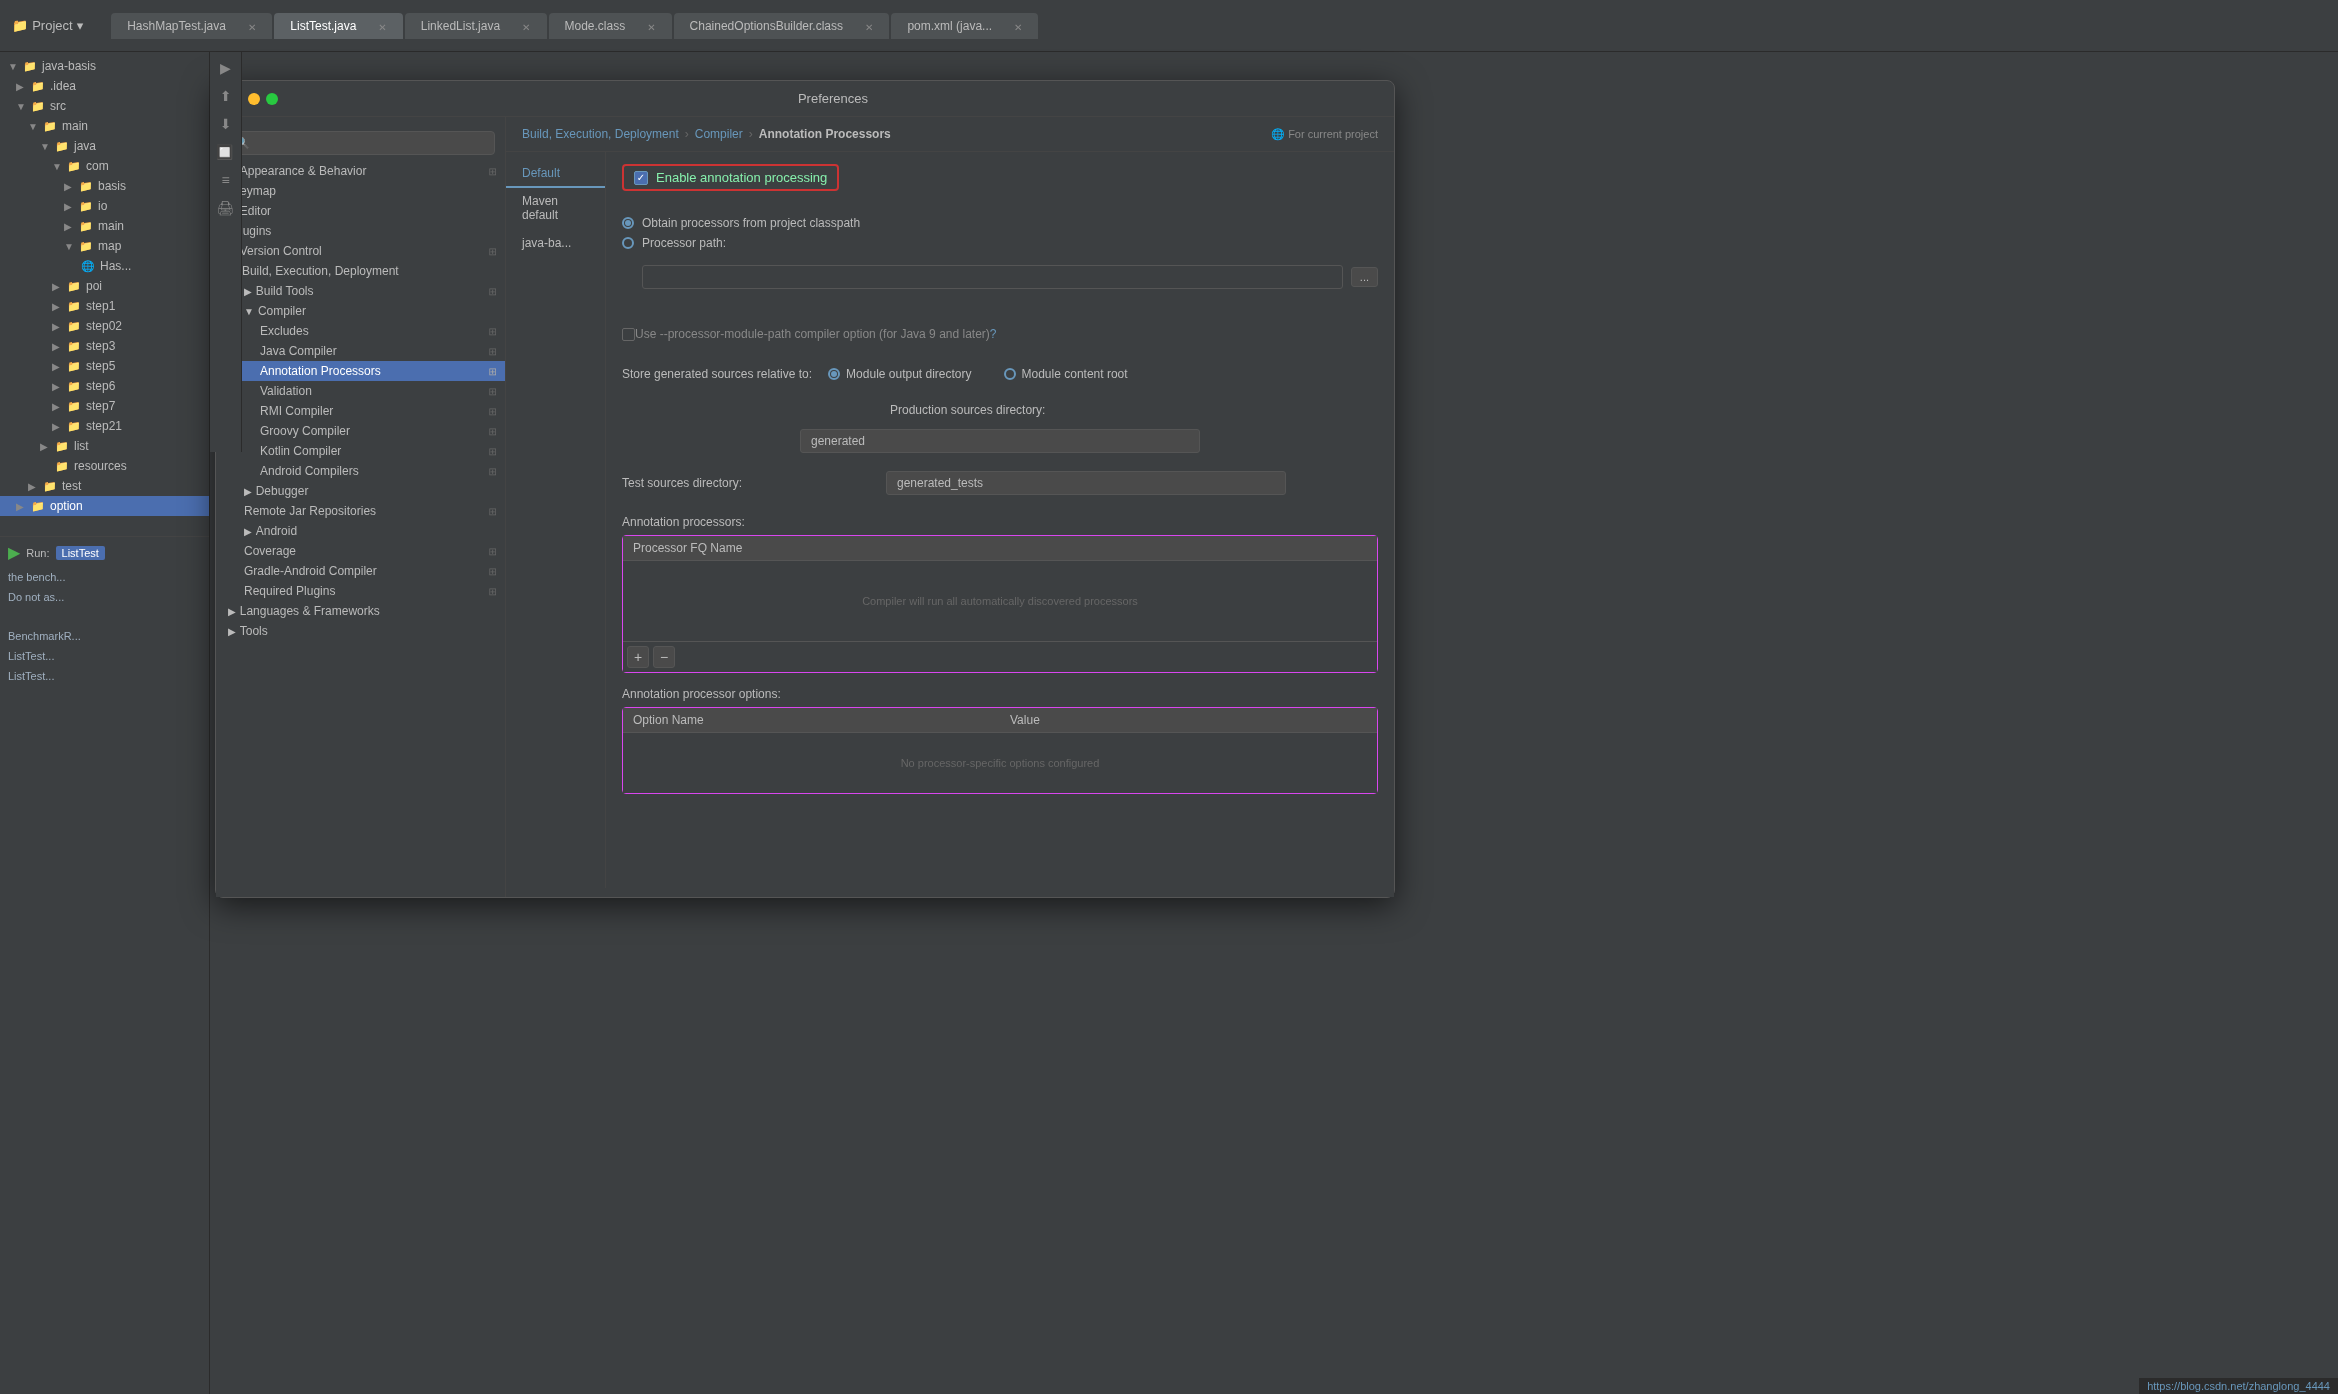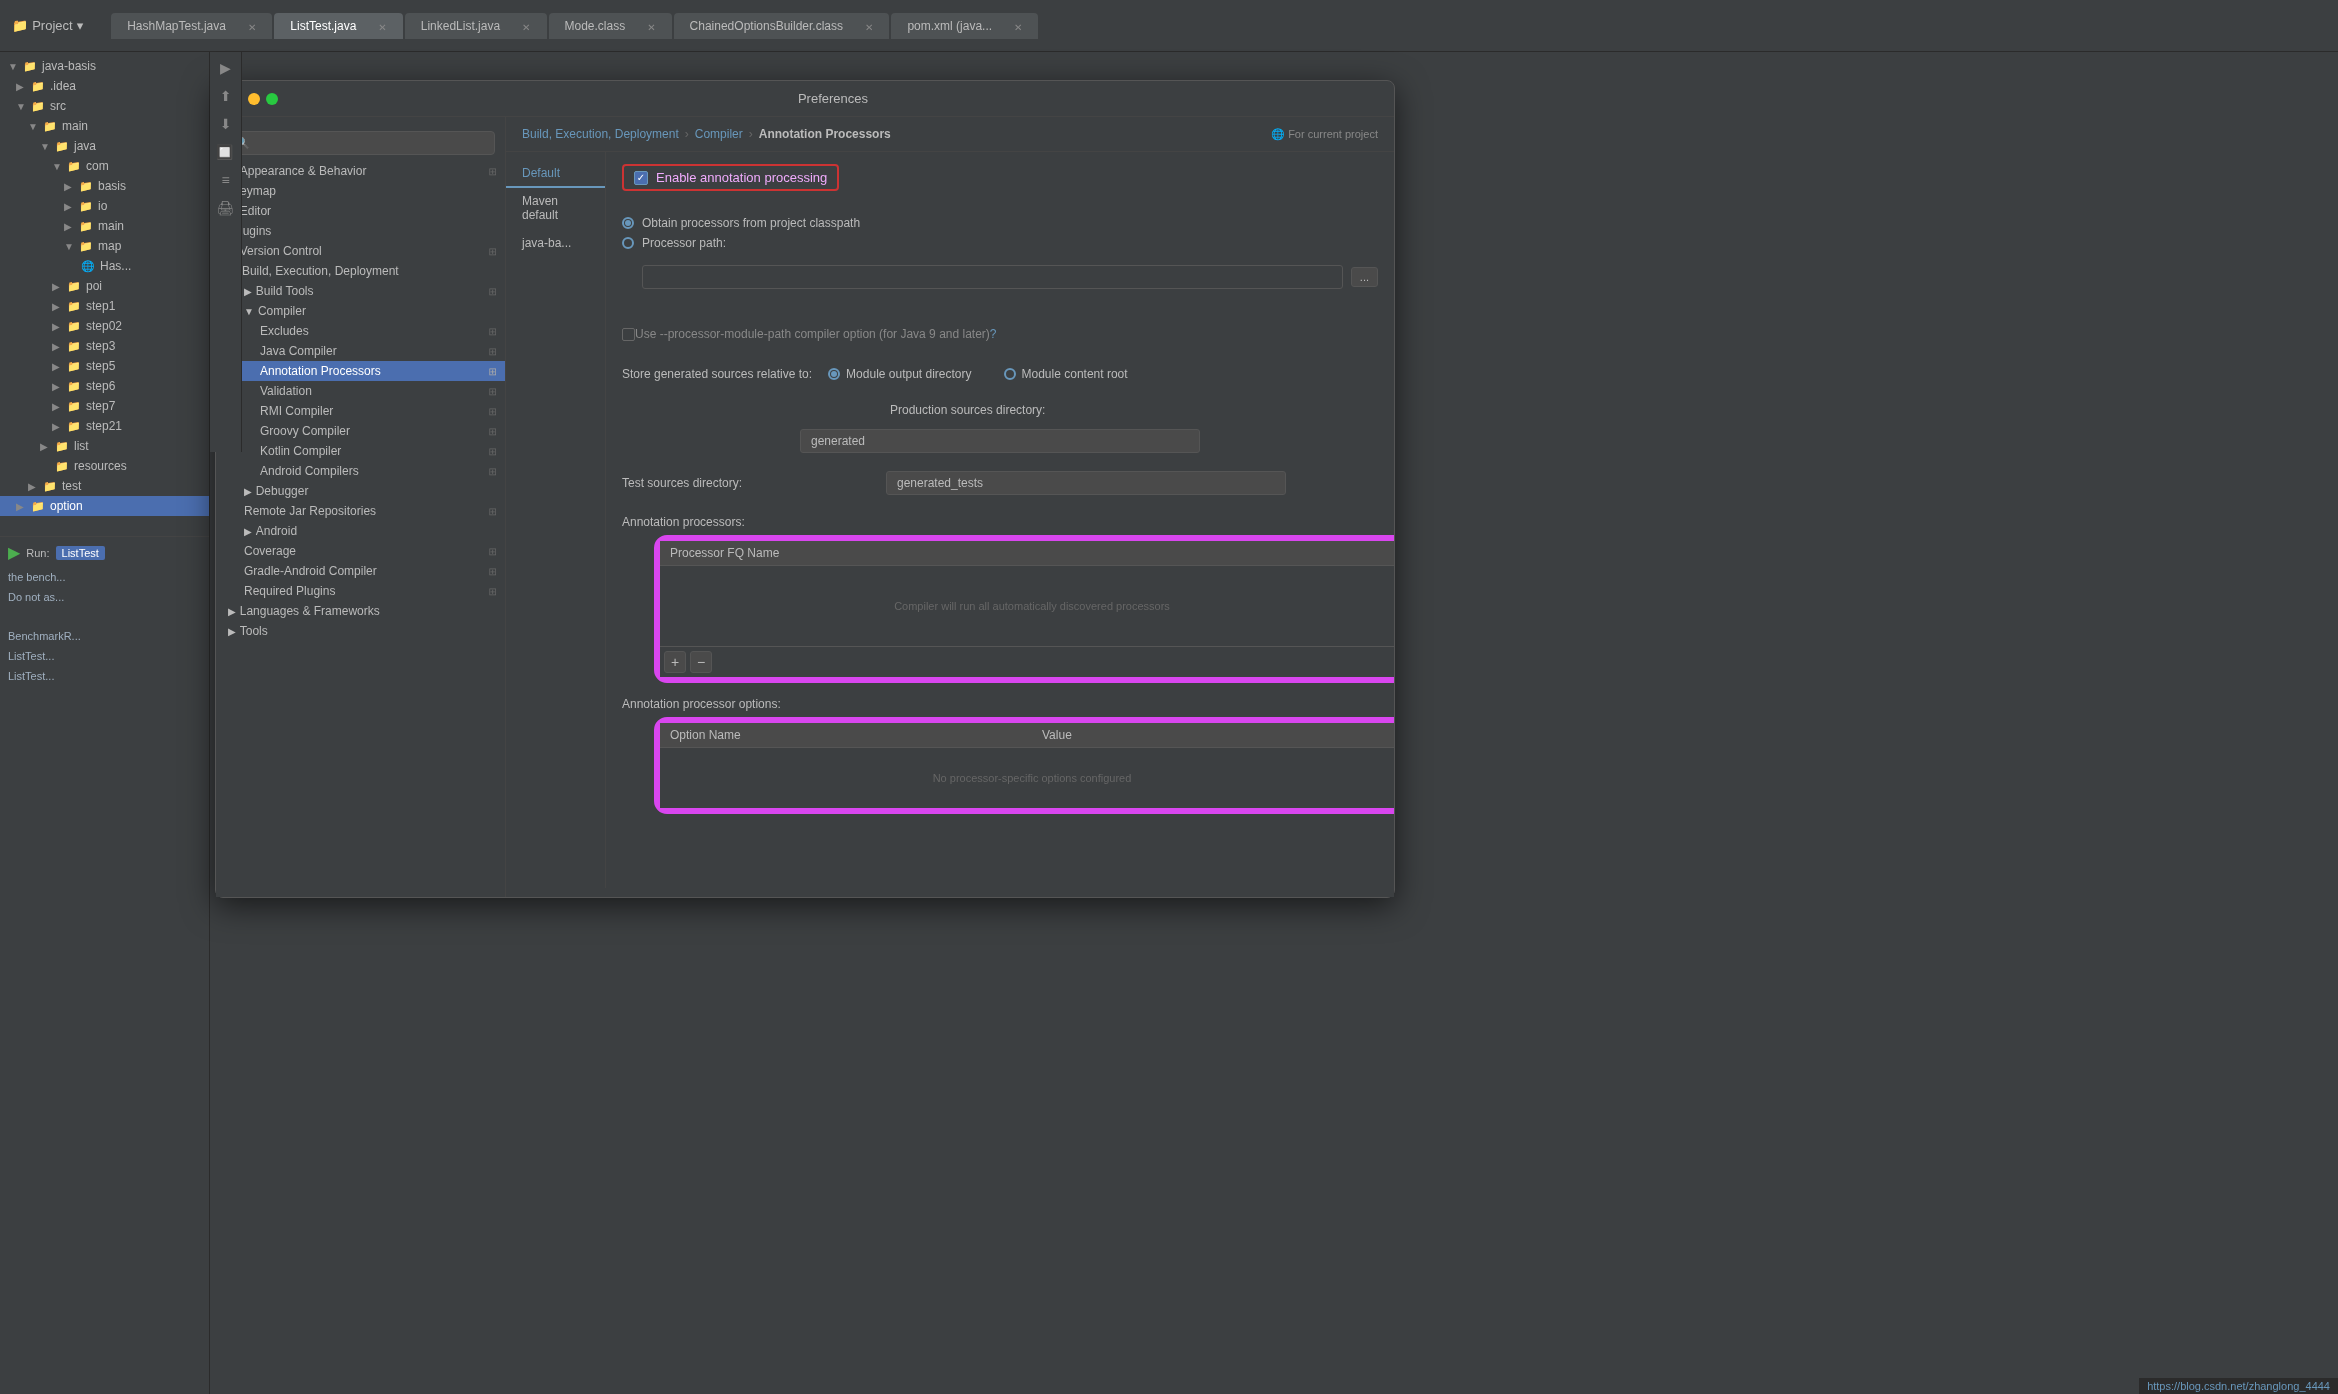--- a/index.html
+++ b/index.html
@@ -79,21 +79,21 @@
     .radio-option { display: flex; align-items: center; gap: 6px; }
 
     
     .dir-row { display: flex; align-items: center; padding: 6px 0; gap: 12px; font-size: 12px; }
     .dir-label { width: 220px; color: #bbbbbb; }
     .dir-input { width: 400px; background: #4a4a4a; border: 1px solid #555; border-radius: 3px; padding: 4px 10px; color: #bbbbbb; font-size: 12px; }
 
     
     .table-section { margin-top: 12px; }
     .table-label { font-size: 12px; color: #bbbbbb; margin-bottom: 6px; }
-    .data-table { width: 100%; border: 6px solid #d946ef; border-radius: 13px; margin-left: 32px; }
+    .data-table { width: 100%; border: 1px solid #d946ef; border-radius: 4px; }
     .table-header { background: #4a4a4a; display: flex; border-bottom: 1px solid #555; }
     .table-header-cell { padding: 5px 10px; font-size: 12px; color: #bbbbbb; font-weight: 500; flex: 1; }
     .table-body { min-height: 100px; background: #3c3f41; display: flex; flex-direction: column; align-items: center; justify-content: center; }
     .table-hint { color: #666; font-size: 11px; padding: 20px; text-align: center; }
     .table-actions { display: flex; gap: 4px; padding: 4px; border-top: 1px solid #555; background: #3c3f41; }
     .table-action-btn { width: 22px; height: 22px; background: #4a4a4a; border: 1px solid #555; border-radius: 3px; color: #bbbbbb; cursor: pointer; display: flex; align-items: center; justify-content: center; font-size: 14px; }
 
     
     ::-webkit-scrollbar { width: 6px; height: 6px; }
     ::-webkit-scrollbar-track { background: #3c3f41; }
@@ -444,21 +444,21 @@
             <div style="width:100px; border-right:1px solid #444; padding:8px 0;">
               <div class="profile-tab active">Default</div>
               <div class="profile-tab">Maven default</div>
               <div class="profile-tab">java-ba...</div>
             </div>
 
             <div style="flex:1; padding:12px 16px; overflow-y:auto;">
               
               <div style="display:inline-flex; align-items:center; gap:8px; border:2px solid #cc3333; border-radius:4px; padding:4px 10px; margin-bottom:14px;">
                 <div style="width:14px; height:14px; background:#4b6eaf; border:1px solid #6897bb; border-radius:2px; display:flex; align-items:center; justify-content:center; color:white; font-size:10px; cursor:pointer;">✓</div>
-                <span style="font-size:13px; color:#f0abfc;">Enable annotation processing</span>
+                <span style="font-size:13px; color:#86efac;">Enable annotation processing</span>
               </div>
 
               
               <div class="radio-group">
                 <div class="radio-row">
                   <div class="radio-btn selected"></div>
                   <span>Obtain processors from project classpath</span>
                 </div>
                 <div class="radio-row">
                   <div class="radio-btn"></div>

